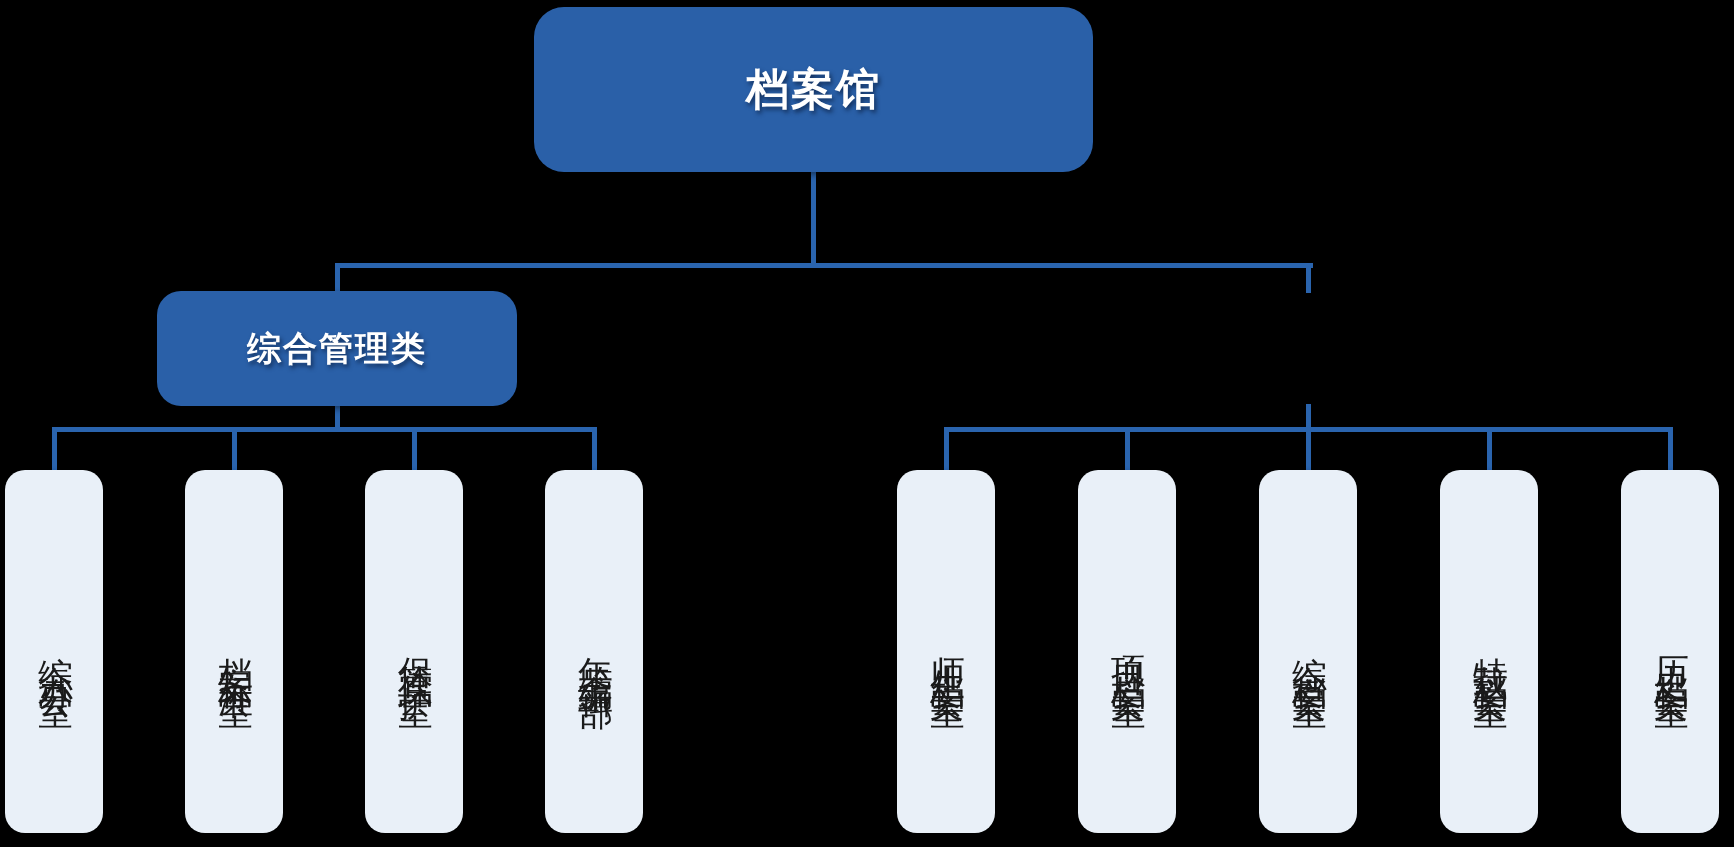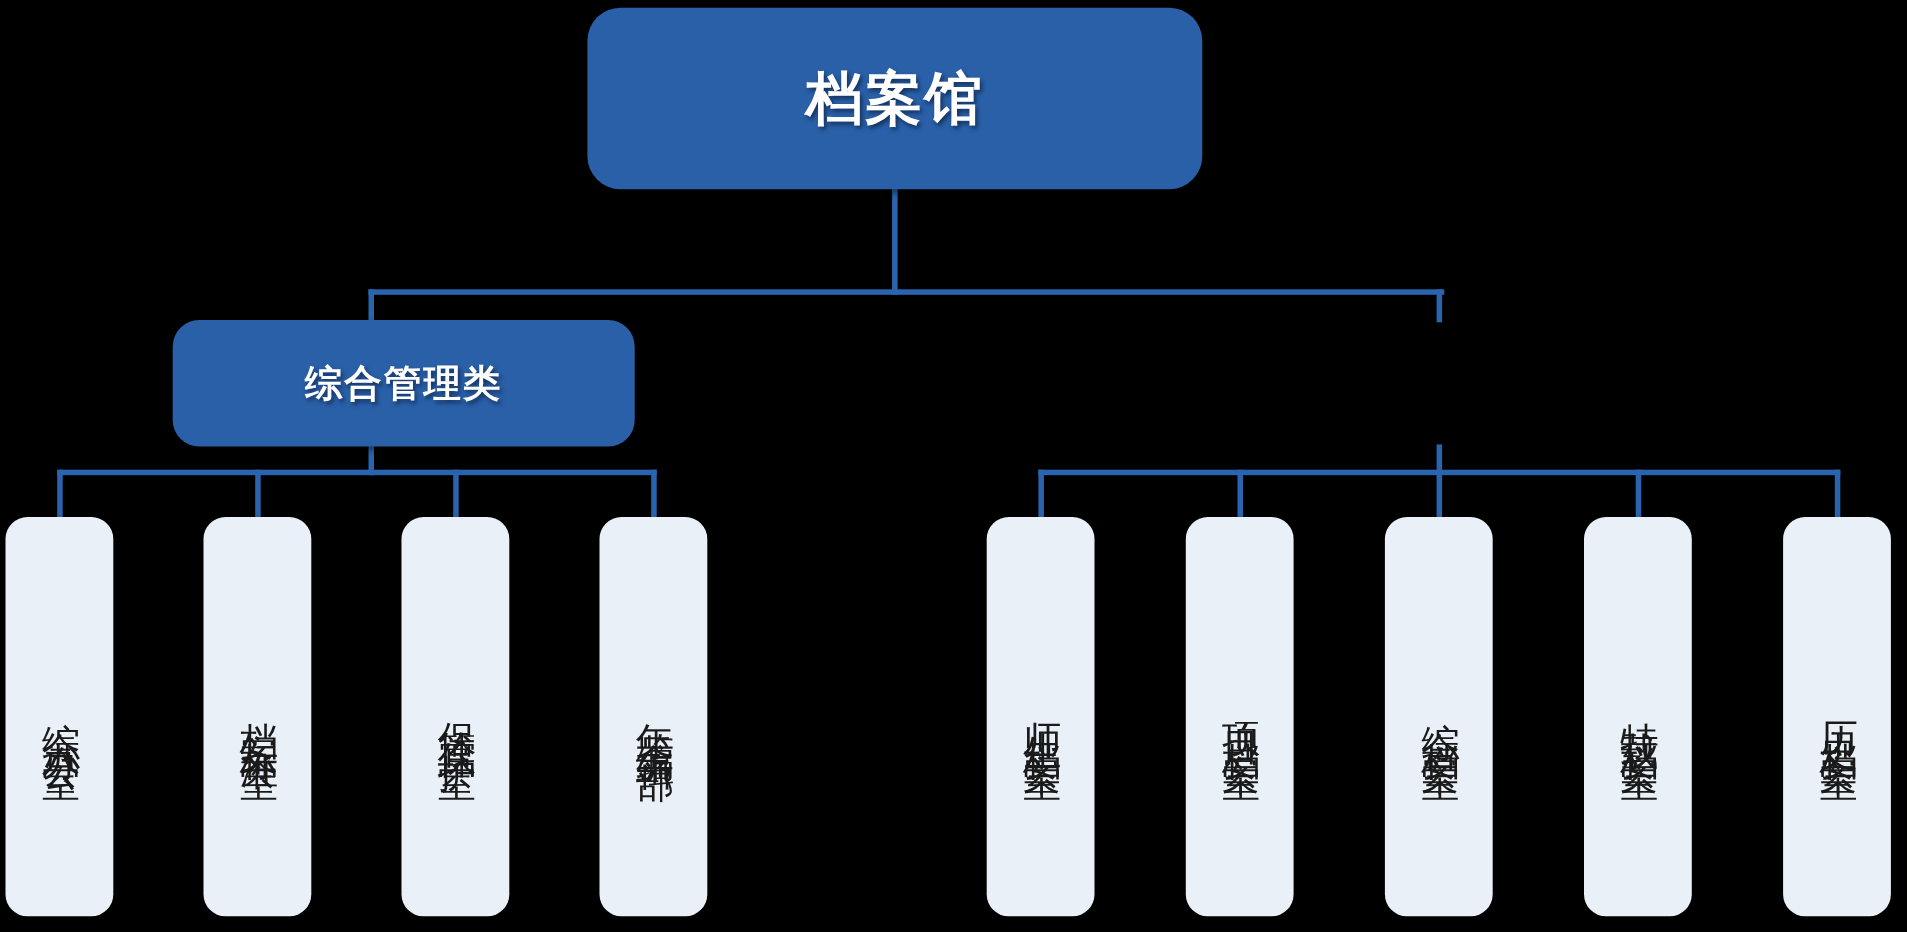--- a/index.html
+++ b/index.html
@@ -25,24 +25,24 @@
     position:absolute;
     background:var(--node-fill);
     color:var(--node-text);
     display:flex;align-items:center;justify-content:center;
     font-weight:bold;
     text-shadow:2px 3px 4px rgba(8,25,55,0.65);
     box-shadow:0 3px 6px rgba(0,0,0,0.45);
   }
   .node.root{
     left:534px;top:7px;width:559px;height:165px;
-    border-radius:30px;font-size:52px;letter-spacing:2px;
+    border-radius:30px;font-size:43px;letter-spacing:2px;
   }
   .node.branch{
-    top:291px;width:420px;height:115px;
+    top:291px;width:360px;height:115px;
     border-radius:24px;font-size:34px;letter-spacing:2px;
   }
   .node.branch.b0{left:157px;}
   .node.branch.b1{left:1137px;}
   .leaf{
     position:absolute;
     top:470px;width:98px;height:363px;
     background:var(--leaf-fill);
     border-radius:20px;
     display:flex;align-items:center;justify-content:center;

